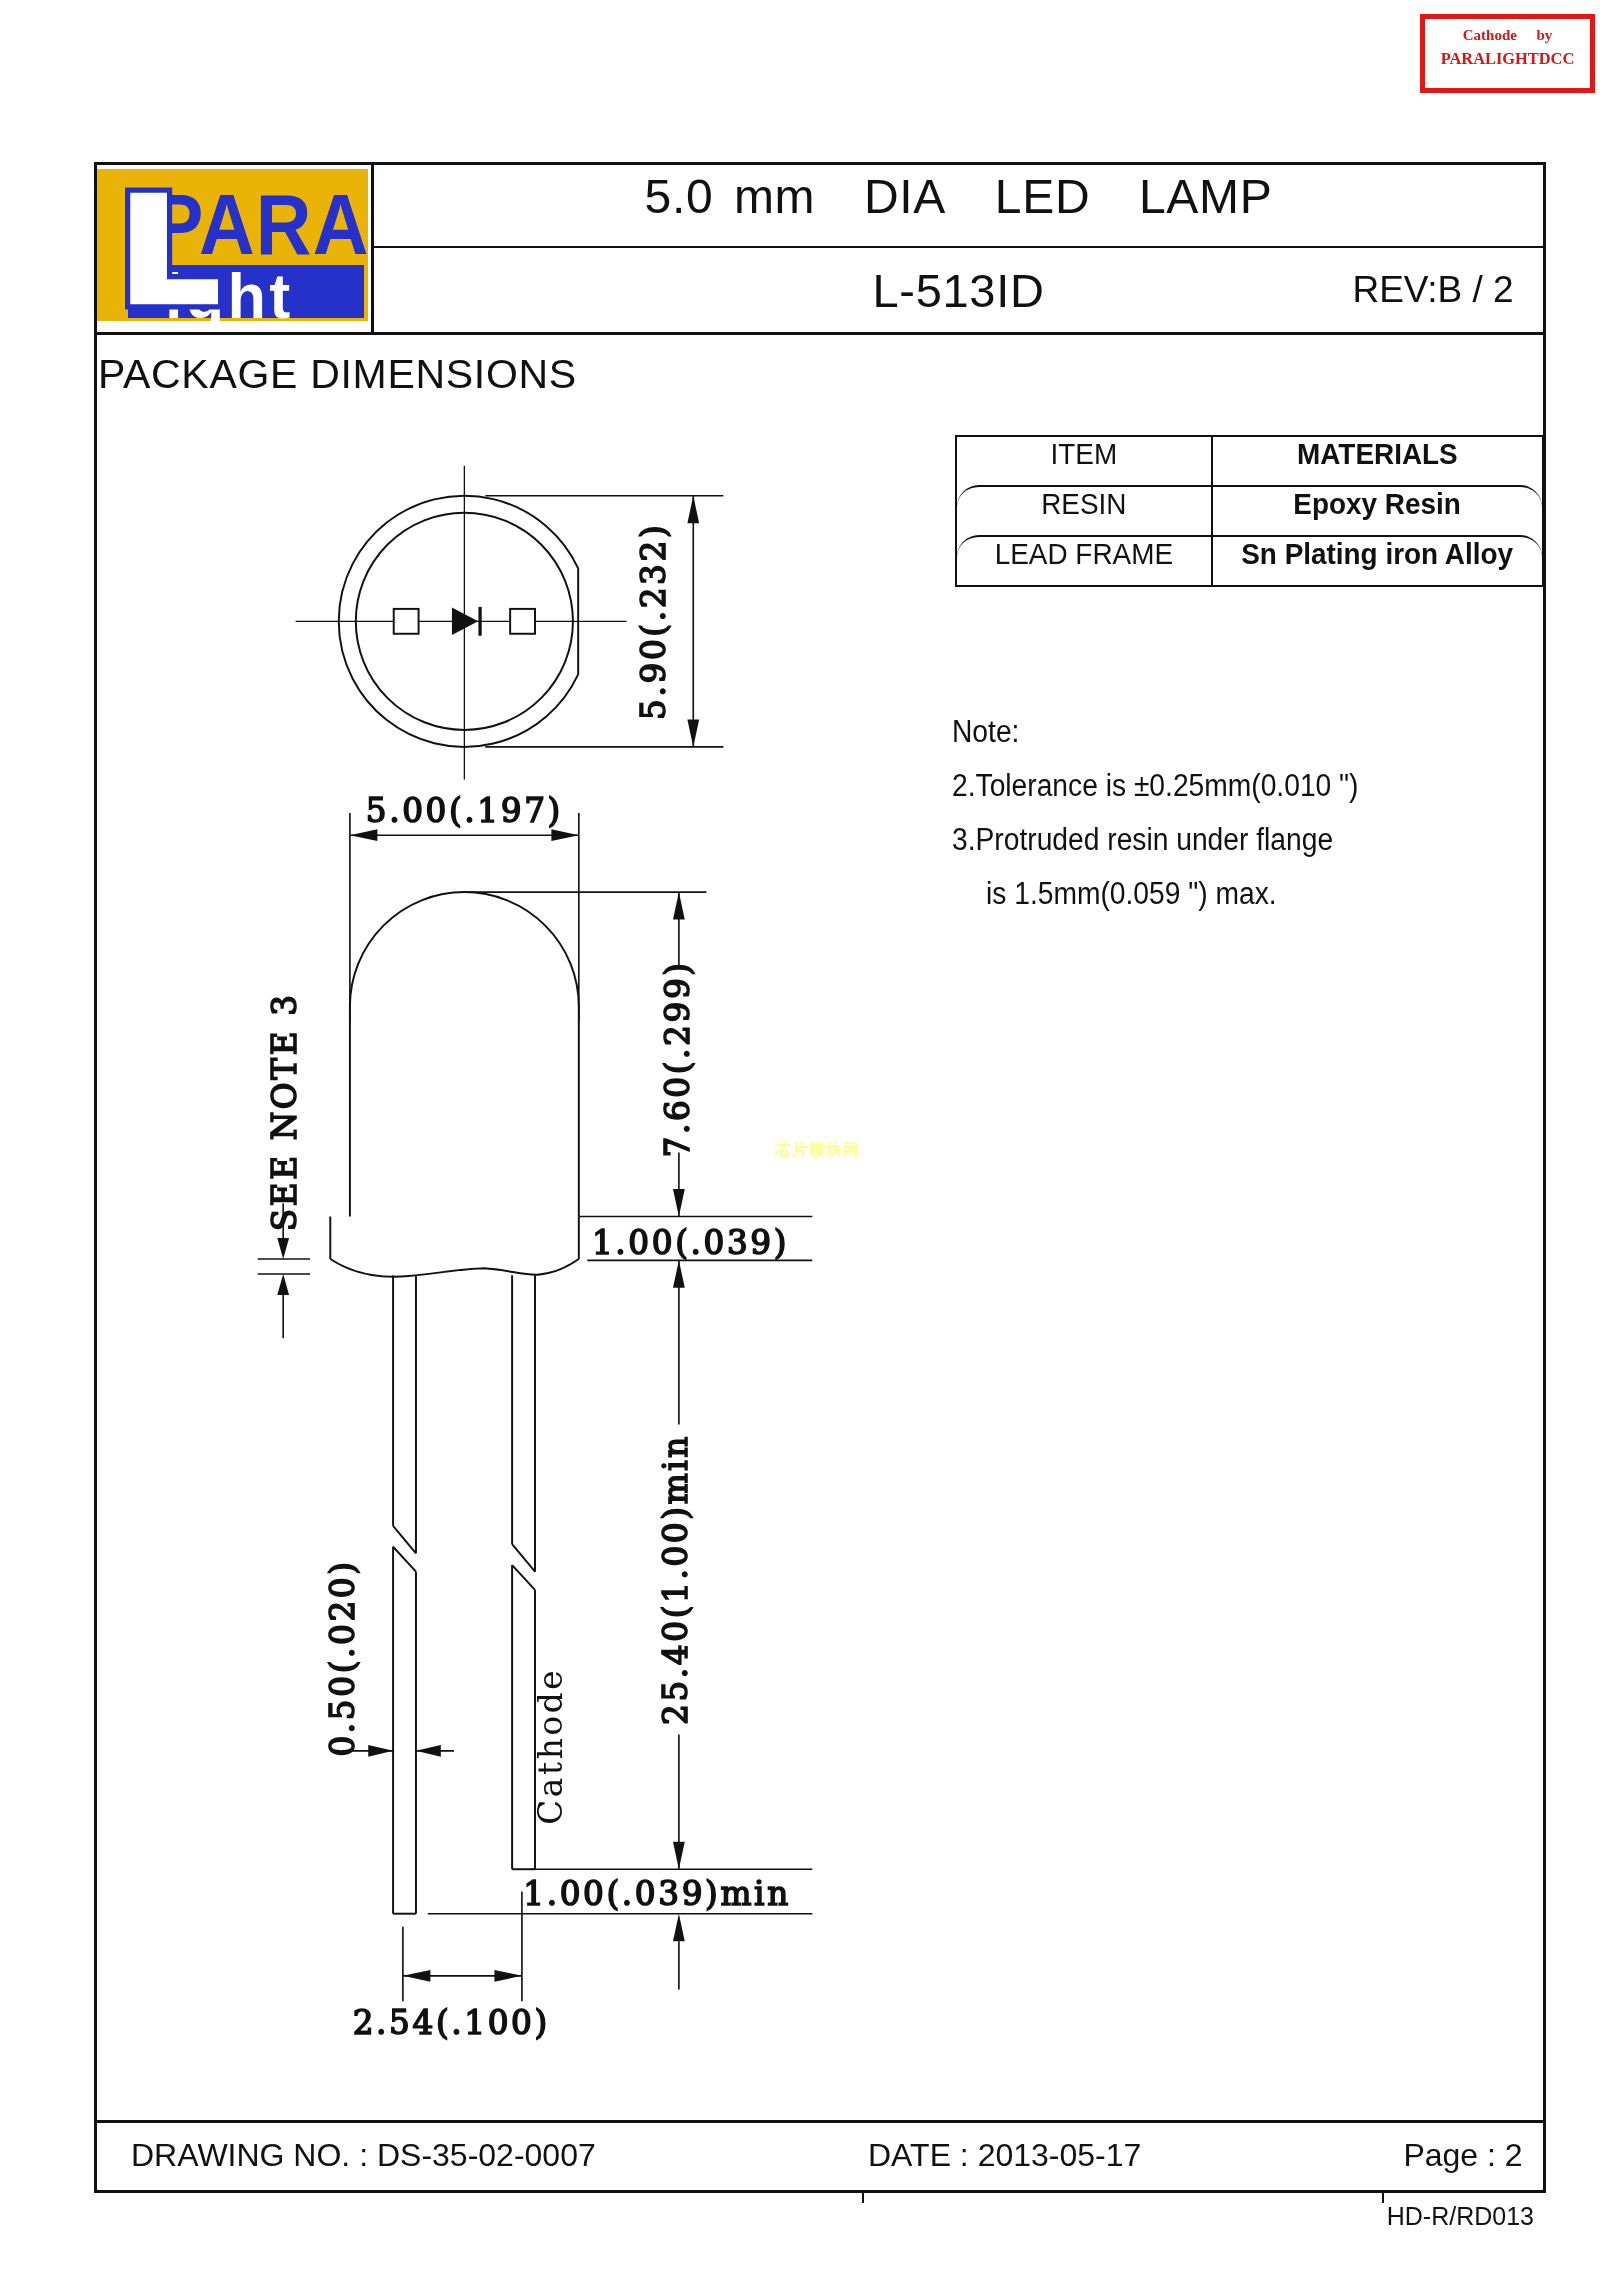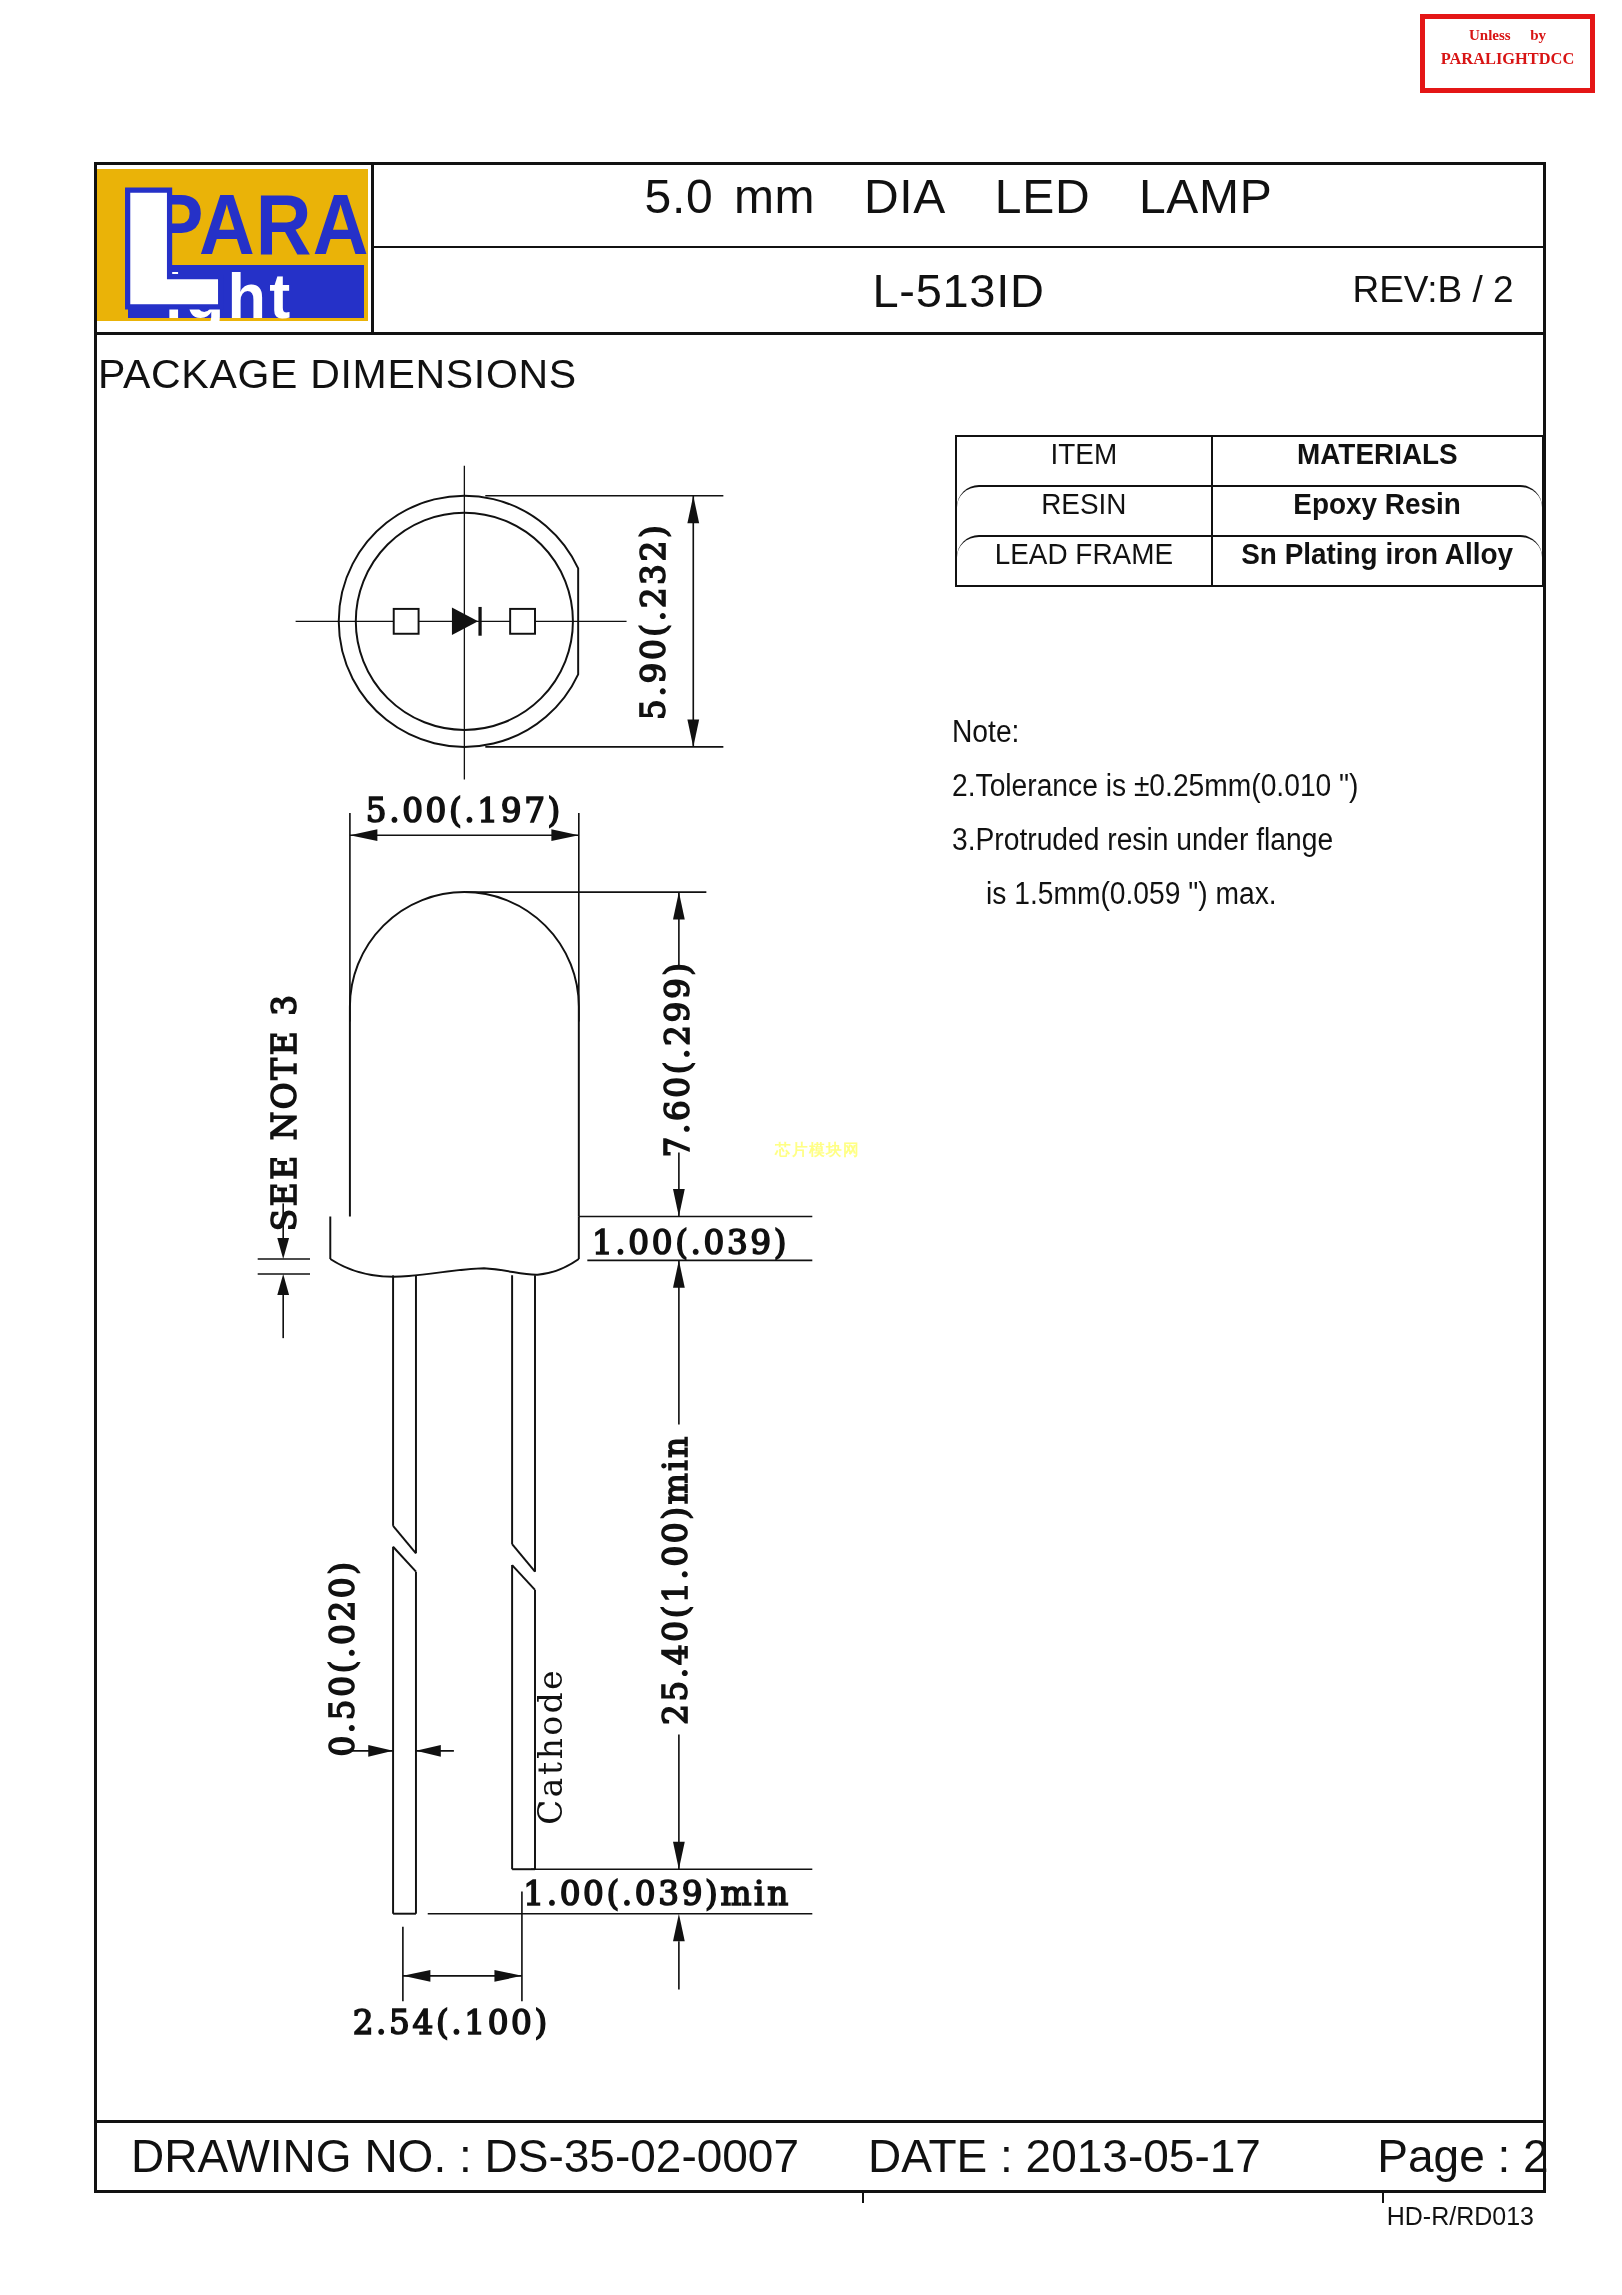--- a/index.html
+++ b/index.html
@@ -39,21 +39,21 @@
   .mat-row + .mat-row { border-top:2.6px solid #111;border-radius:22px; }
   .mat-c1 { width:254px; display:flex; align-items:flex-start; justify-content:center; }
   .mat-c2 { flex:1; border-left:2.6px solid #111; display:flex; align-items:flex-start; justify-content:center;font-weight:bold; }
   .mat-text { font-size:30px; transform:scaleX(0.93); transform-origin:center; white-space:nowrap; }
   
   .notes { position:absolute; left:952px; top:705px; }
   .note-line { height:54px; font-size:31px; display:flex; align-items:center; }
   .note-line > span { transform:scaleX(0.91); transform-origin:left center; white-space:nowrap; }
   .indent { padding-left:34px; }
   
-  .footer-text { font-size:46px; }
+  .footer-text { font-size:32px; }
   .doc-code { position:absolute; left:1308px; top:2202px; width:226px; text-align:right; font-size:25px; }
   
   .watermark { position:absolute; left:775px; top:1140px; font-size:15.7px; color:#ffff85;
                letter-spacing:1.3px; font-weight:bold; }
   
   svg.drawing { position:absolute; left:0; top:0; }
   svg.drawing text { font-family:"DejaVu Serif","Liberation Serif",serif; font-size:50px;
                      fill:#111; letter-spacing:4px; }
 </style>
 </head>
@@ -188,21 +188,21 @@
   <span class="logo-para abs" style="left:55px;top:6.5px;">PARA</span>
   <div class="logo-box abs" style="left:31px;top:96px;">
     <span class="logo-ight" style="left:37px;top:-5.2px;">ight</span>
   </div>
   <svg class="abs" style="left:23.6px;top:15.7px;" width="105" height="131" viewBox="0 0 160 200">
     <path d="M10,8 h64 v132 h78 v46 h-142 z" fill="#ffffff" stroke="#2531c8" stroke-width="8"></path>
   </svg>
 </div>
 
 <div class="stamp">
-  <div class="stamp-l1">Unless by</div>
+  <div class="stamp-l1">Cathode by</div>
   <div class="stamp-l2">PARALIGHTDCC</div>
 </div>
 
 <div class="title-cell" style="left:371px;top:162px;width:1175px;height:68px;">
   <span class="main-title nowrap">5.0 mm DIA LED LAMP</span>
 </div>
 <div class="title-cell" style="left:371px;top:248px;width:1175px;height:84px;">
   <span class="part-no nowrap">L-513ID</span>
 </div>
 <div class="title-cell" style="left:1335px;top:248px;width:196px;height:84px;">

